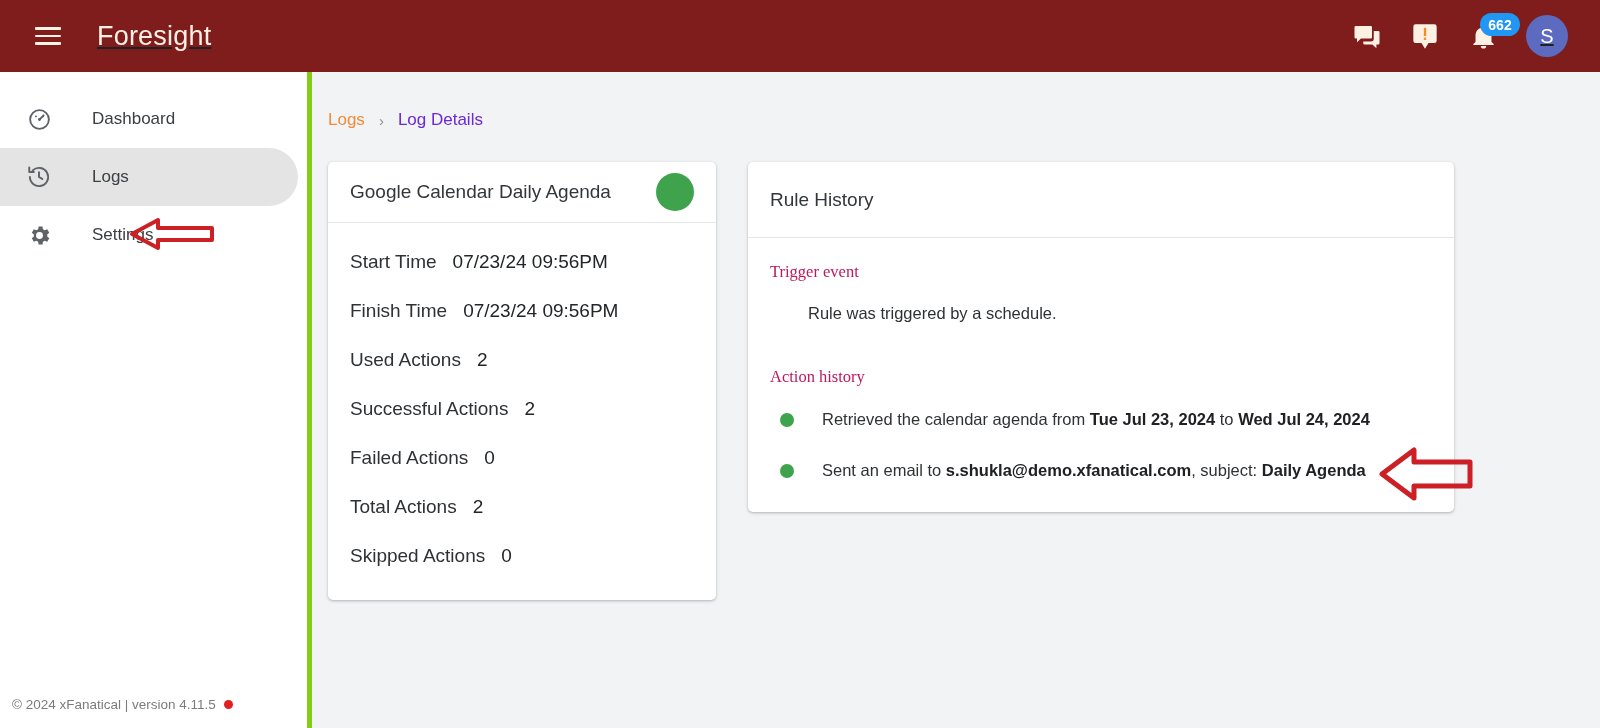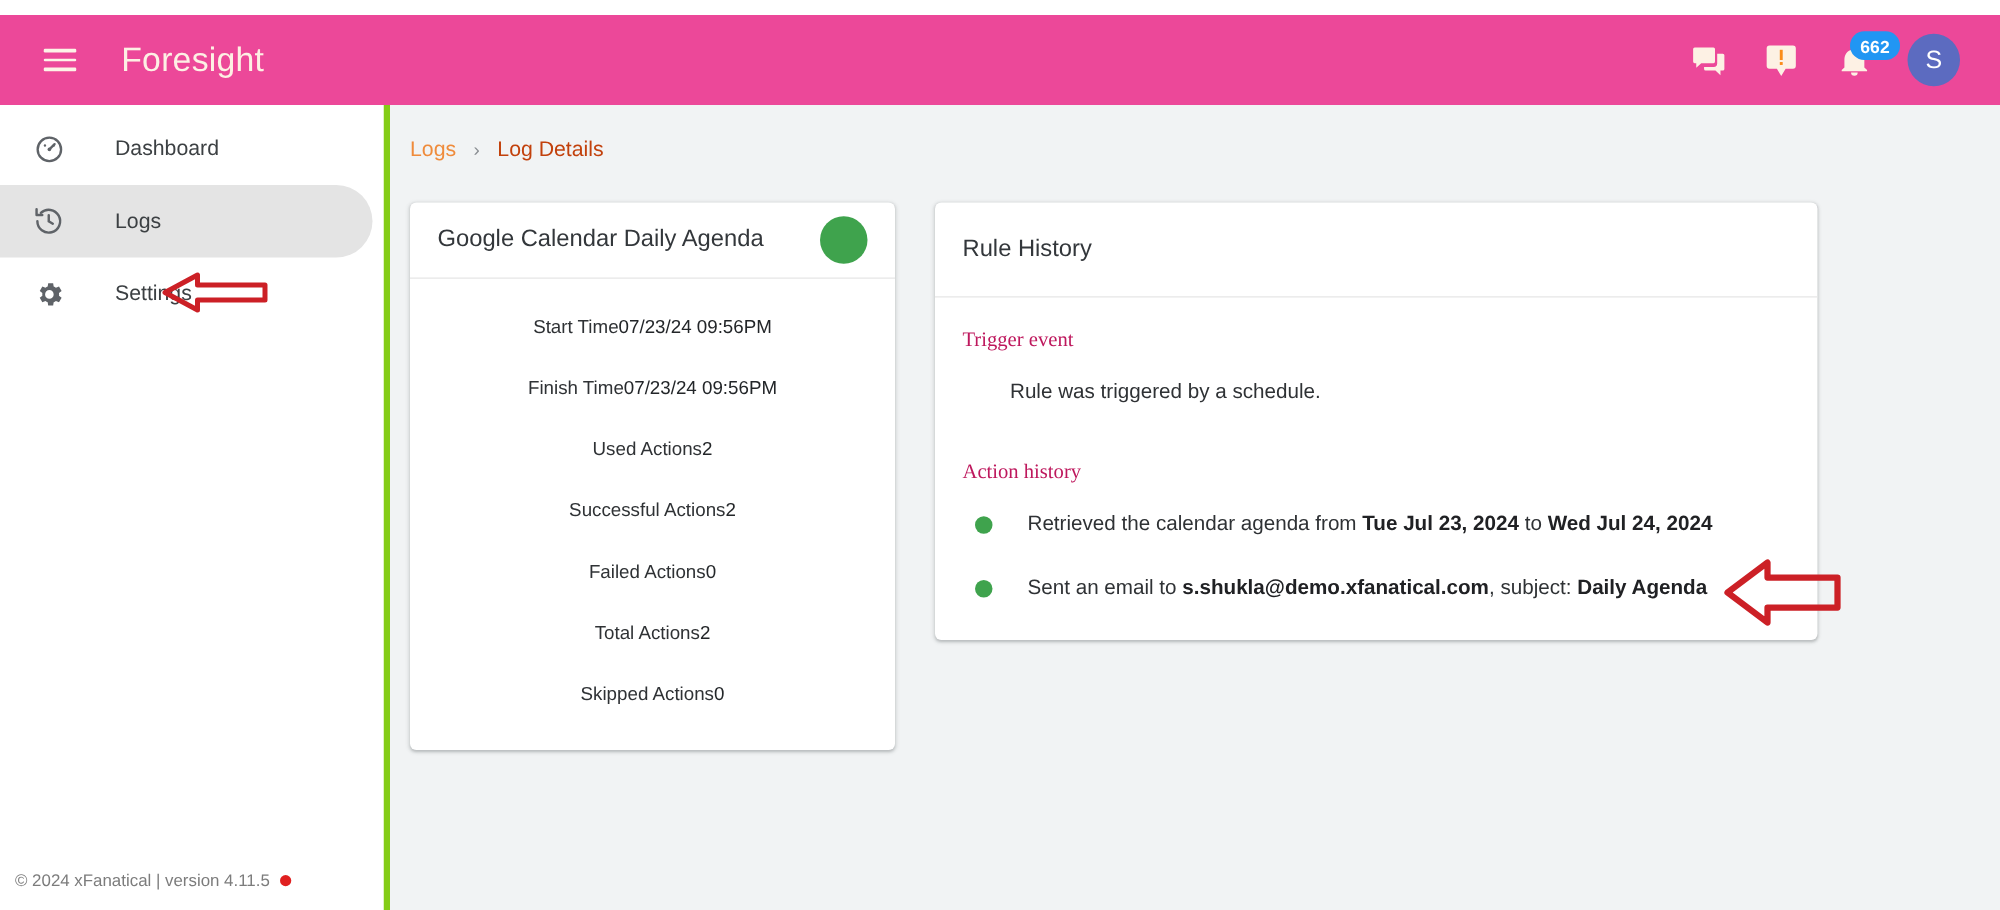--- a/index.html
+++ b/index.html
@@ -13,27 +13,28 @@
   body {
     font-family: "Liberation Sans", sans-serif;
     background: #ffffff;
     color: #202124;
     position: relative;
   }
 
   
   .appbar {
     position: absolute;
-    top: 12px; left: 0;
+    top: 0; left: 0;
     width: 1600px;
     height: 72px;
-    background: #ec4899;
+    background: #7f1d1d;
     display: flex;
     align-items: center;
     z-index: 30;
+    text-decoration: underline;
   }
   .menu-btn {
     width: 48px; height: 48px;
     margin-left: 24px;
     display: flex;
     flex-direction: column;
     align-items: center;
     justify-content: center;
     gap: 5px;
     cursor: pointer;
@@ -175,21 +176,21 @@
   .crumb-link {
     color: #ef8b3b;
     cursor: pointer;
   }
   .crumb-sep {
     margin: 0 14px;
     color: #8b8f93;
     font-size: 15px;
   }
   .crumb-current {
-    color: #c2410c;
+    color: #6d28d9;
   }
 
   .content {
     display: flex;
     align-items: flex-start;
     gap: 32px;
     padding: 32px 0 0 16px;
   }
 
   
@@ -219,23 +220,24 @@
     background: #3fa34d;
     flex: none;
   }
   .summary-body {
     padding: 14px 22px 20px 22px;
   }
   .srow {
     height: 49px;
     display: flex;
     align-items: center;
-    justify-content: center;
-    font-size: 15px;
+    justify-content: flex-start;
+    font-size: 19px;
     color: #2f3235;
+    gap: 16px;
   }
   .srow .sval { color: #232629; }
 
   
   .history-card {
     width: 706px;
   }
   .history-head {
     height: 76px;
     display: flex;

